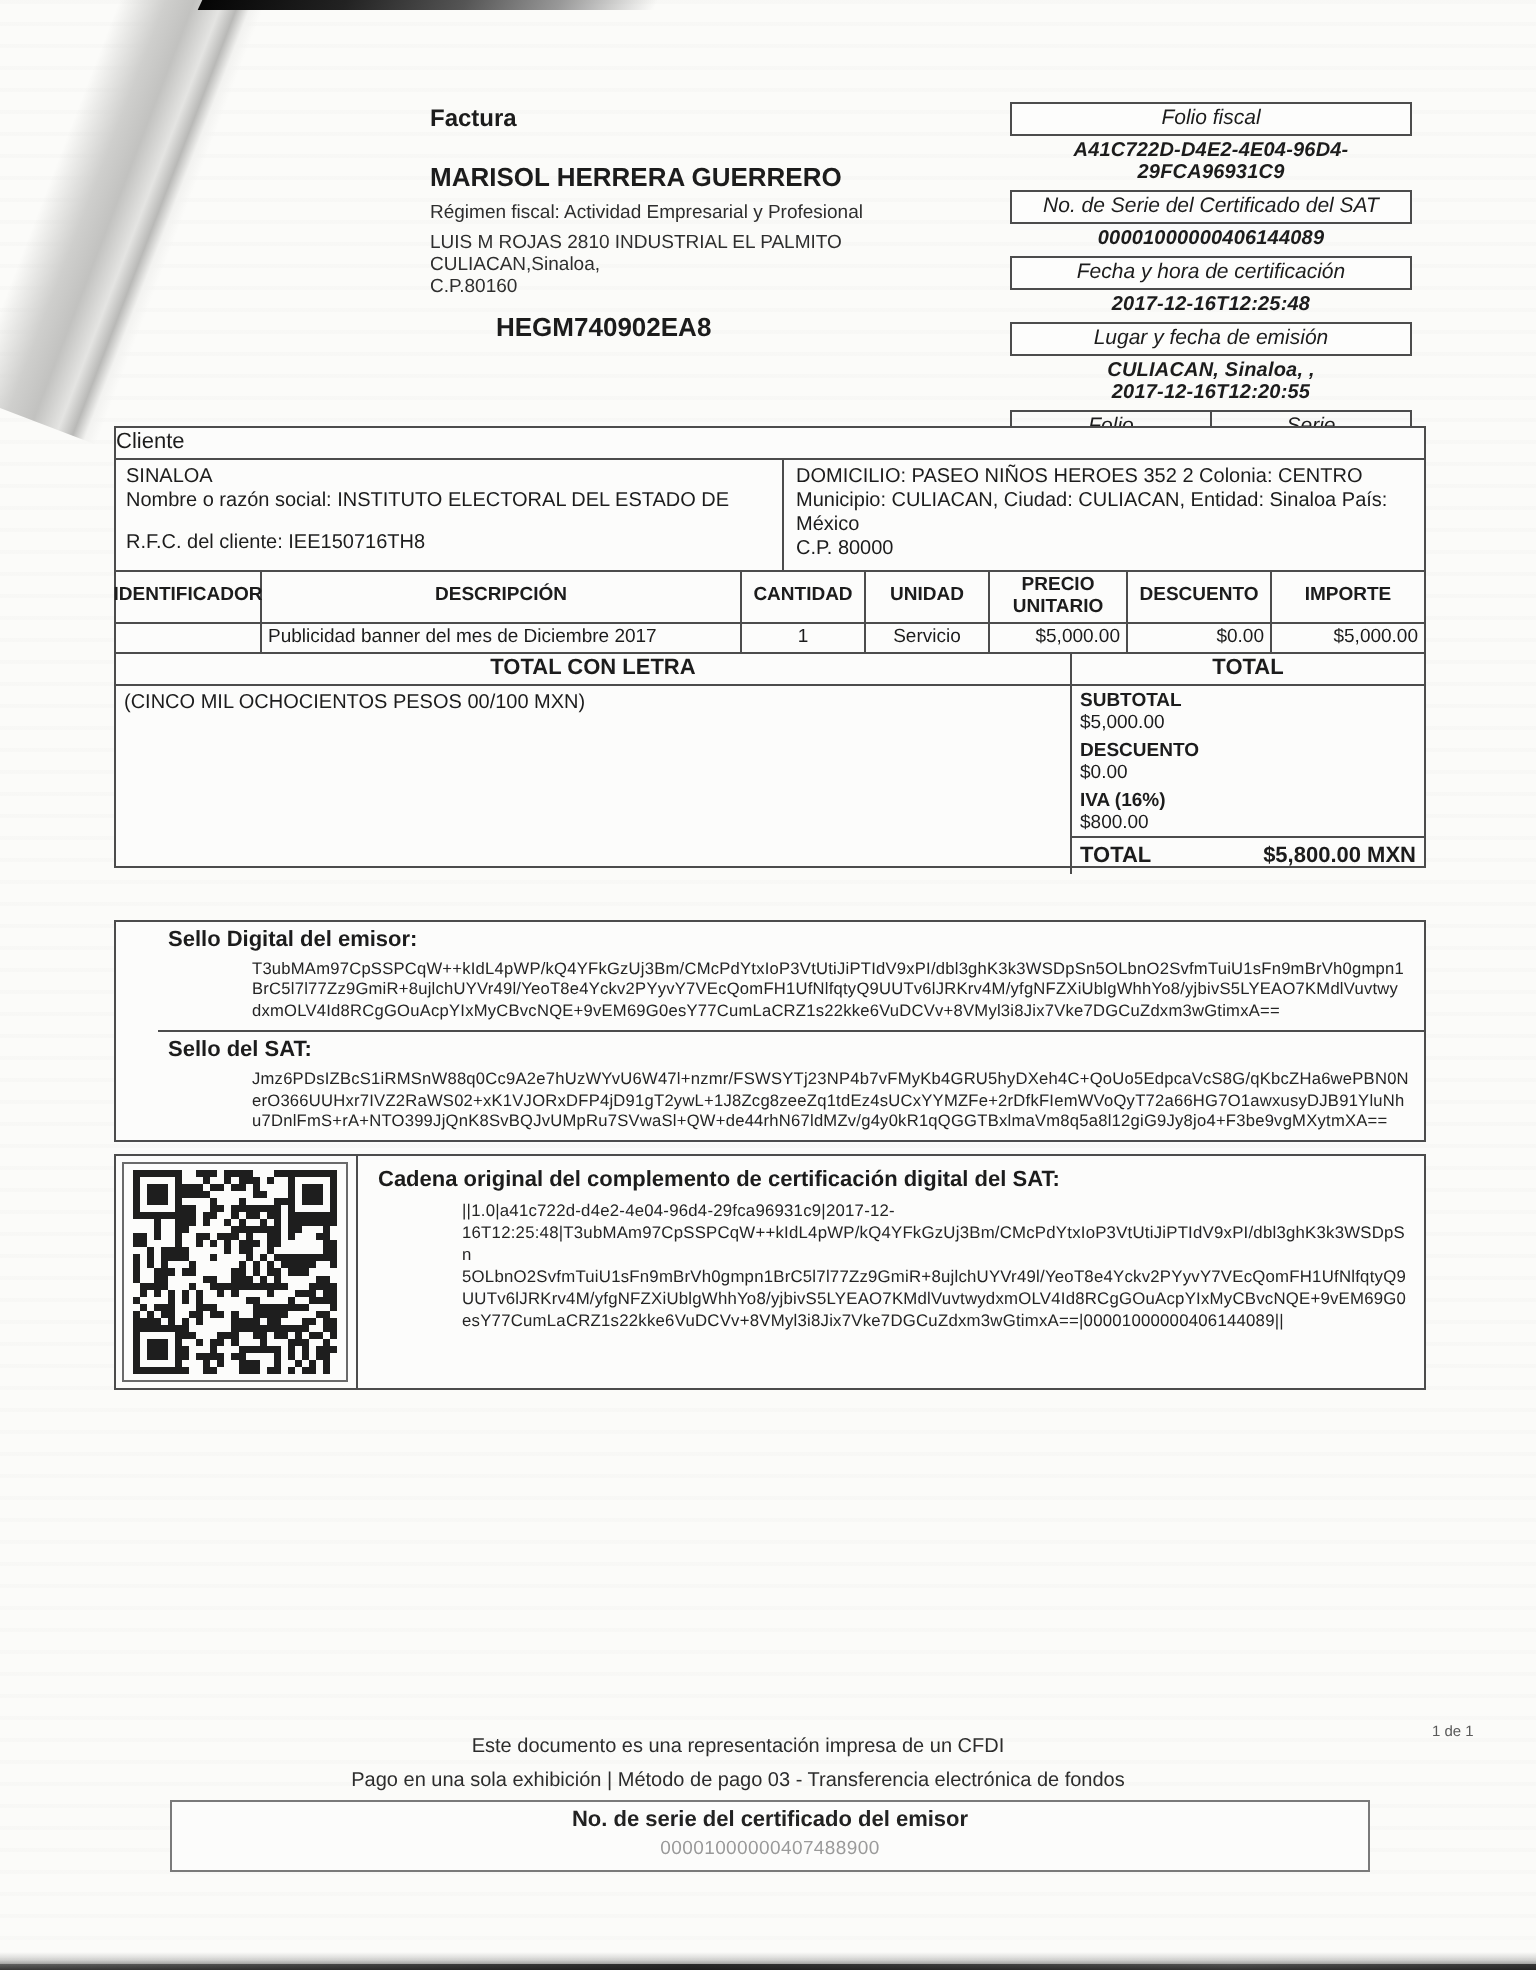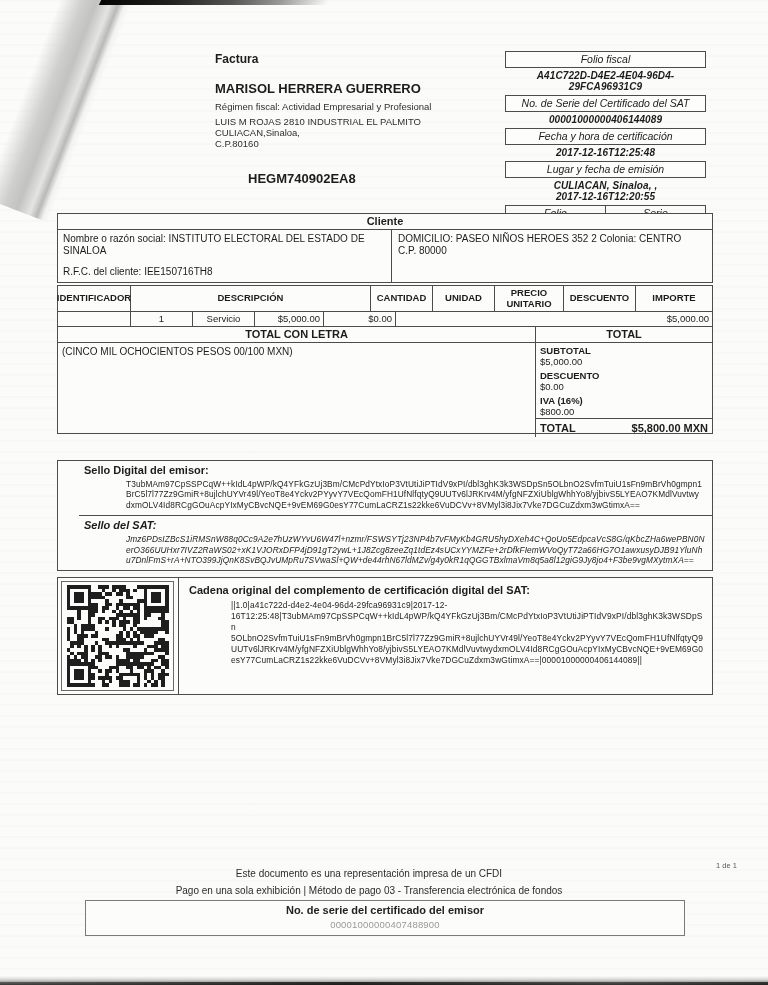--- a/index.html
+++ b/index.html
@@ -25,36 +25,36 @@
     background:linear-gradient(to bottom, transparent 0%, rgba(90,90,88,0.25) 45%, rgba(45,45,43,0.8) 100%); }
   .artifact-bottom2 { position:absolute; left:0; right:0; bottom:0; height:3px;
     background:linear-gradient(90deg, rgba(20,20,20,.45), rgba(20,20,20,.85) 45%, rgba(20,20,20,.55) 80%, rgba(20,20,20,.75)); }
 
   
   .emitter { position:absolute; left:215px; top:52px; width:285px; }
   .doc-type { font-weight:bold; font-size:12px; }
   .emitter-name { font-weight:bold; font-size:13px; margin-top:15px; }
   .regimen { font-size:9.5px; margin-top:5px; color:#2e2e2e; }
   .addr { font-size:9.5px; margin-top:4px; color:#2e2e2e; line-height:11px; }
-  .emitter-rfc { font-weight:bold; font-size:13px; margin-top:22px;padding-left:33px; }
+  .emitter-rfc { font-weight:bold; font-size:13px; margin-top:7px;padding-left:33px; }
 
   
   .fiscal { position:absolute; left:505px; top:51px; width:201px; text-align:center;font-style:italic; }
   .fiscal-label { border:1px solid #4c4c4c; font-size:10.5px; padding:1px 0 2px; background:#fdfdfc; }
   .fiscal-value { font-weight:bold; font-size:10px; padding:2px 0 3px; letter-spacing:.1px; }
   .fiscal-value.two-line { line-height:11px; }
   .folio-serie { display:flex; border:1px solid #4c4c4c; }
   .folio-serie > div { flex:1; font-size:10.5px; padding:1px 0 2px; }
   .folio-serie > div + div { border-left:1px solid #4c4c4c; }
   .folio-serie-values { display:flex; }
   .folio-serie-values > div { flex:1; font-weight:bold; font-size:10px; padding:2px 0; }
 
   
   .client { position:absolute; left:57px; top:213px; width:656px; border:1px solid #4c4c4c; background:#fcfcfb; }
-  .client-title { text-align:center; font-weight:bold; font-size:11px; padding:1px 0 2px; border-bottom:1px solid #4c4c4c; }
+  .client-title { text-align:left; font-weight:normal; font-size:11px; padding:1px 0 2px; border-bottom:1px solid #4c4c4c; }
   .client-body { display:flex; min-height:48px; }
   .client-left { width:334px; border-right:1px solid #4c4c4c; padding:3px 5px 4px; font-size:10px; line-height:12px; }
   .client-rfc { margin-top:9px; }
   .client-right { flex:1; padding:3px 6px 4px; font-size:10px; line-height:12px; }
 
   
   .items { position:absolute; left:57px; top:285px; width:656px; height:149px; border:1px solid #4c4c4c; display:flex; flex-direction:column; background:#fcfcfb; }
   .items-head { display:flex; border-bottom:1px solid #4c4c4c; font-weight:bold; font-size:9.5px; text-align:center; }
   .items-head > div { display:flex; align-items:center; justify-content:center; padding:2px 1px; min-height:24px; line-height:10.5px; }
   .items-row { display:flex; border-bottom:1px solid #4c4c4c; font-size:9.5px; }
@@ -70,21 +70,21 @@
   .letra-text { width:478px; border-right:1px solid #4c4c4c; padding:3px 4px; font-size:10px; }
   .totals-col { flex:1; display:flex; flex-direction:column; font-size:9.5px; }
   .totals-line { display:flex; justify-content:center; padding:2px 4px 1px;flex-direction:column; }
   .totals-line .tl-label { font-weight:bold; }
   .totals-spacer { flex:1; }
   .totals-total { display:flex; justify-content:space-between; border-top:1px solid #4c4c4c; padding:3px 4px; font-weight:bold; font-size:11px; }
 
   
   .sello { position:absolute; left:57px; top:460px; width:656px; border:1px solid #4c4c4c; background:#fcfcfb;padding-left:21px; }
   .sello-section { padding:2px 5px 5px; }
-  .sello-section + .sello-section { border-top:1px solid #4c4c4c;font-style:italic; }
+  .sello-section + .sello-section { border-top:1px solid #4c4c4c; }
   .sello-title { font-weight:bold; font-size:11px; padding:1px 0 3px; }
   .b64 { font-size:8.3px; line-height:10.4px; color:#242424; letter-spacing:.12px; word-break:break-all;margin-left:42px; }
 
   
   .cadena { position:absolute; left:57px; top:577px; width:656px; height:118px; border:1px solid #4c4c4c; display:flex; background:#fcfcfb; }
   .qr-cell { width:121px; border-right:1px solid #4c4c4c; padding:3px; }
   .qr-frame { width:113px; height:110px; border:1px solid #6a6a6a; padding:3px; }
   .qr-frame svg { width:100%; height:100%; display:block; }
   .cadena-text { flex:1; padding:4px 8px 4px 10px; }
   .cadena-title { font-weight:bold; font-size:11px; padding:2px 0 4px; }
@@ -136,43 +136,45 @@
     <div class="folio-serie-values">
       <div>66</div>
       <div></div>
     </div>
   </div>
 
   <div class="client">
     <div class="client-title">Cliente</div>
     <div class="client-body">
       <div class="client-left">
+        <div>SINALOA</div>
         <div>Nombre o razón social: INSTITUTO ELECTORAL DEL ESTADO DE</div>
-        <div>SINALOA</div>
         <div class="client-rfc">R.F.C. del cliente: IEE150716TH8</div>
       </div>
       <div class="client-right">
         <div>DOMICILIO: PASEO NIÑOS HEROES  352 2 Colonia: CENTRO</div>
+        <div>Municipio: CULIACAN,  Ciudad: CULIACAN,  Entidad: Sinaloa País: México</div>
         <div>C.P. 80000</div>
       </div>
     </div>
   </div>
 
   <div class="items">
     <div class="items-head">
       <div class="c1 vline">IDENTIFICADOR</div>
       <div class="c2 vline">DESCRIPCIÓN</div>
       <div class="c3 vline">CANTIDAD</div>
       <div class="c4 vline">UNIDAD</div>
       <div class="c5 vline">PRECIO UNITARIO</div>
       <div class="c6 vline">DESCUENTO</div>
       <div class="c7">IMPORTE</div>
     </div>
     <div class="items-row">
       <div class="c1 vline"></div>
+      <div class="c2 vline">Publicidad banner del mes de Diciembre 2017</div>
       <div class="c3 vline ta-c">1</div>
       <div class="c4 vline ta-c">Servicio</div>
       <div class="c5 vline ta-r">$5,000.00</div>
       <div class="c6 vline ta-r">$0.00</div>
       <div class="c7 ta-r">$5,000.00</div>
     </div>
     <div class="letra-head">
       <div class="lh-left">TOTAL CON LETRA</div>
       <div class="lh-right">TOTAL</div>
     </div>

